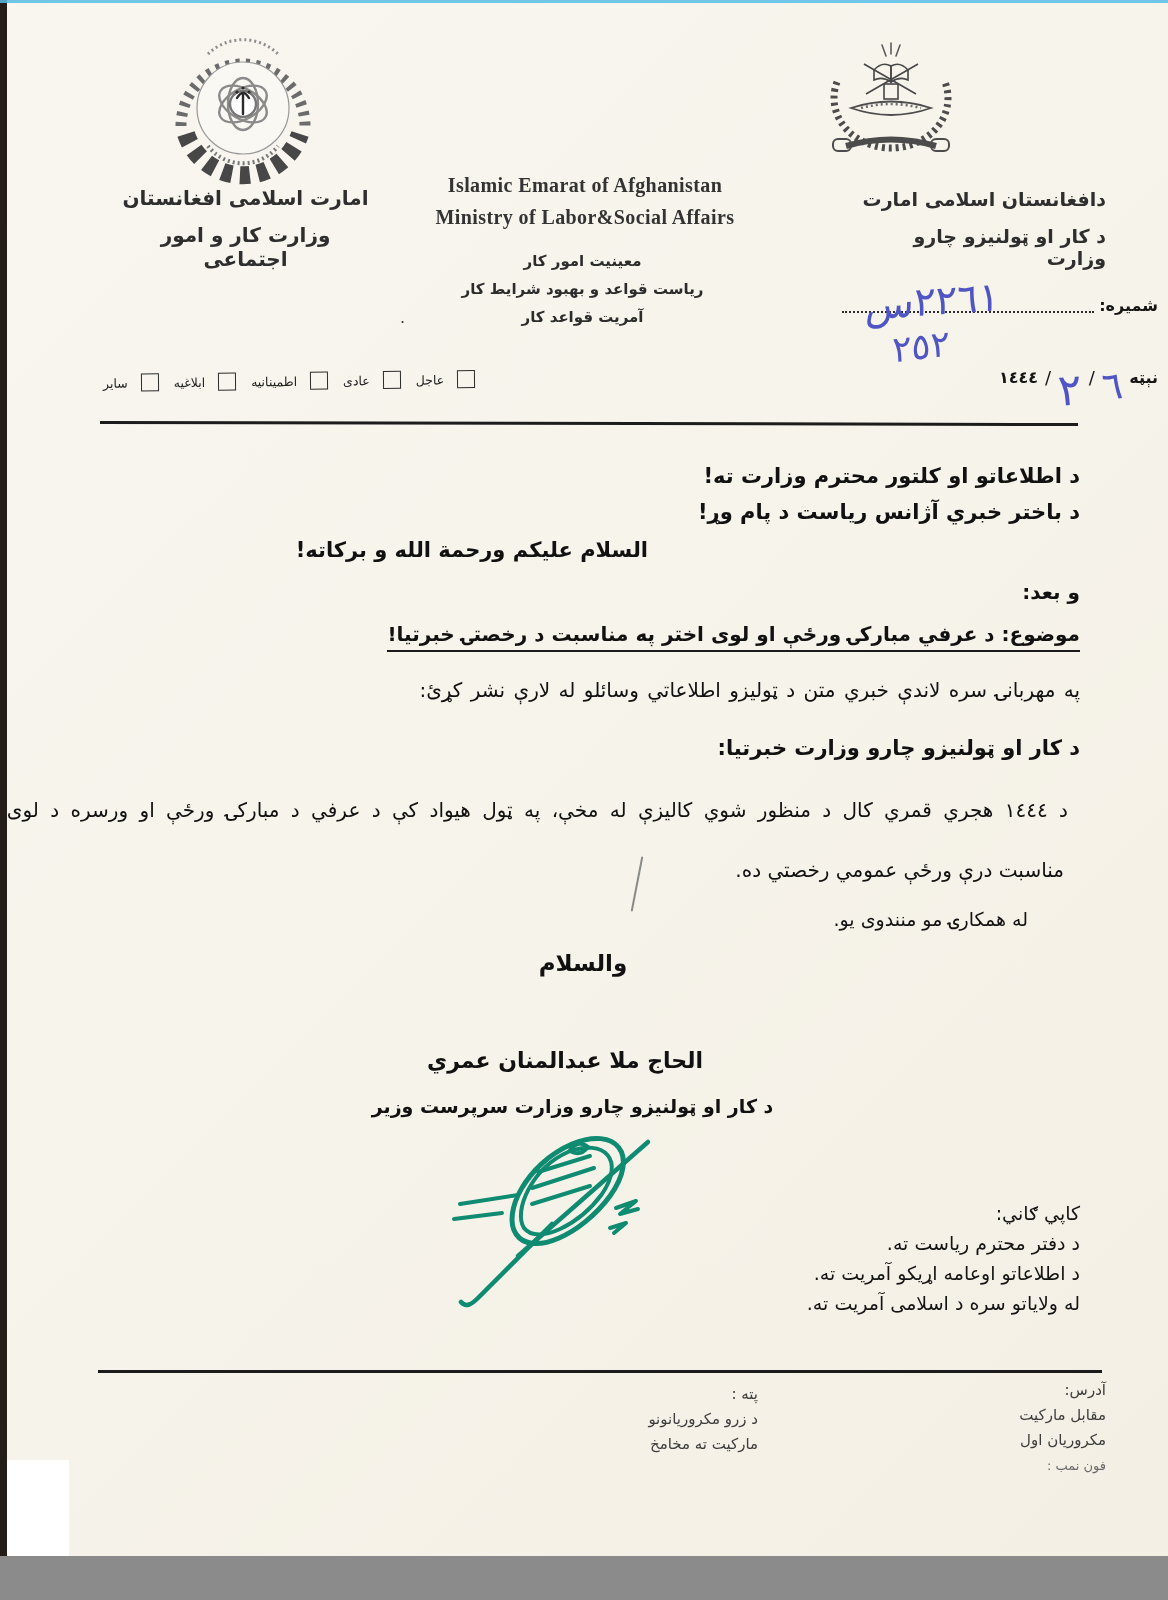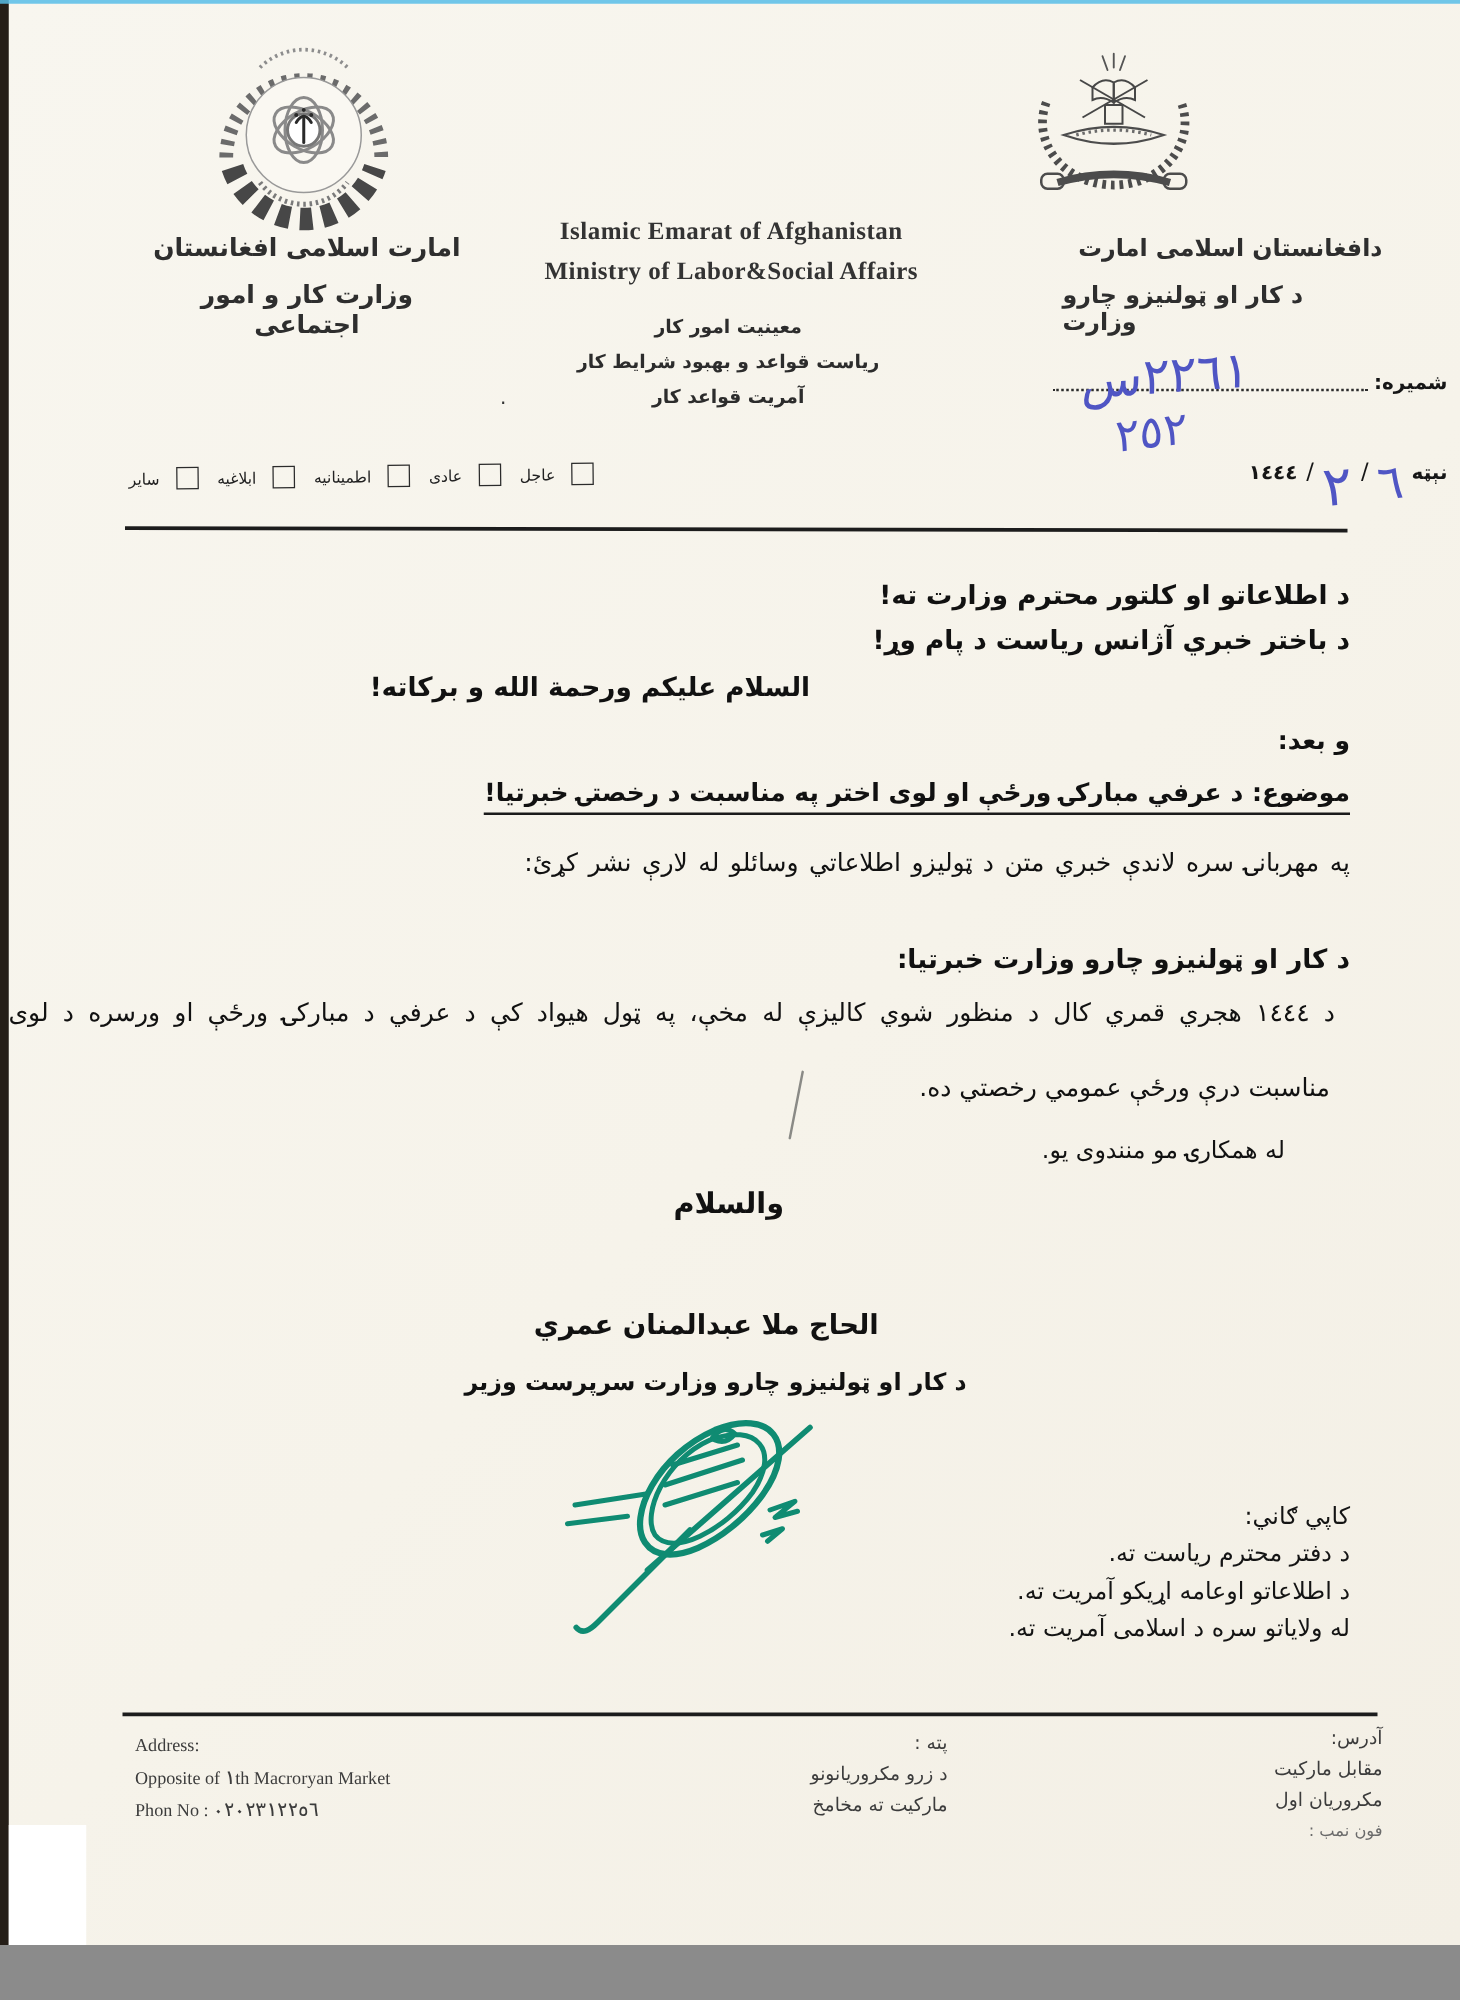--- a/index.html
+++ b/index.html
@@ -21,21 +21,21 @@
   
   .hdr-left-l1{left:118px;top:186px;width:255px;text-align:center;font-size:20px;font-weight:600;color:#2e2e2e;}
   .hdr-left-l2{left:118px;top:223px;width:255px;text-align:center;font-size:20px;font-weight:600;color:#2e2e2e;}
   .hdr-en{left:415px;top:174px;width:340px;text-align:center;font-family:"Liberation Serif","DejaVu Serif",serif;font-size:20px;font-weight:700;color:#333;letter-spacing:.4px;}
   .hdr-en2{top:206px;}
   .hdr-dept{left:430px;top:252px;width:305px;text-align:center;font-size:15px;font-weight:700;color:#2c2c2c;}
   .hdr-dept2{top:280px;}
   .hdr-dept3{top:308px;}
   .hdr-dot{left:400px;top:308px;font-size:16px;color:#333;}
   .hdr-right-l1{left:850px;top:188px;width:256px;text-align:right;font-size:19px;font-weight:600;color:#2e2e2e;}
-  .hdr-right-l2{left:850px;top:225px;width:256px;text-align:left;font-size:19px;font-weight:600;color:#2e2e2e;}
+  .hdr-right-l2{left:850px;top:225px;width:256px;text-align:right;font-size:19px;font-weight:600;color:#2e2e2e;}
 
   
   .serial-row{top:296px;right:10px;display:flex;align-items:center;direction:rtl;font-size:16px;font-weight:700;color:#161616;}
   .dotline{display:inline-block;width:252px;height:13px;border-bottom:2px dotted #2b2b2b;margin:0 5px;}
   .ink{color:#4f55c4;font-weight:400;}
   .serial-hand{right:168px;top:278px;font-size:40px;transform:rotate(-4deg) skewX(-6deg);letter-spacing:2px;}
   .extra-hand{right:218px;top:326px;font-size:36px;transform:rotate(-7deg) skewX(-5deg);}
   .date-row{top:352px;right:10px;display:flex;align-items:center;direction:rtl;gap:7px;font-size:16px;font-weight:700;color:#161616;}
   .date-day{font-size:38px;transform:translateY(8px) rotate(-6deg);}
   .date-month{font-size:44px;transform:translateY(12px) rotate(-4deg);}
@@ -52,21 +52,21 @@
   .rule-footer{top:1370px;left:98px;width:1004px;}
 
   
   .line{position:absolute;direction:rtl;white-space:nowrap;color:#111;}
   .b-to1{top:464px;right:88px;font-size:21px;font-weight:700;}
   .b-to2{top:500px;right:88px;font-size:21px;font-weight:700;}
   .b-sal{top:538px;right:520px;font-size:21px;font-weight:700;}
   .b-aft{top:580px;right:88px;font-size:20px;font-weight:700;}
   .b-sub{top:622px;right:88px;font-size:20px;font-weight:700;border-bottom:2px solid #1b1b1b;padding-bottom:4px;}
   .b-req{top:678px;right:88px;font-size:20px;font-weight:500;word-spacing:2px;}
-  .b-ann{top:736px;right:88px;font-size:21px;font-weight:700;margin-top:19px;}
+  .b-ann{top:736px;right:88px;font-size:21px;font-weight:700;}
   .b-p1{top:798px;right:100px;font-size:20px;font-weight:500;word-spacing:5px;}
   .b-p2{top:858px;right:104px;font-size:20px;font-weight:500;}
   .b-thx{top:908px;right:140px;font-size:19px;font-weight:500;}
   .b-cls{top:950px;left:498px;width:170px;text-align:center;font-size:23px;font-weight:700;}
 
   .sig-name{top:1048px;left:400px;width:330px;text-align:center;font-size:22px;font-weight:700;}
   .sig-title{top:1095px;left:350px;width:445px;text-align:center;font-size:19px;font-weight:700;}
   .sig-svg{position:absolute;left:420px;top:1112px;}
 
   .copies{top:1198px;right:88px;text-align:right;font-size:19px;font-weight:500;line-height:30px;color:#141414;}
@@ -218,28 +218,20 @@
 
   <div class="abs rtl copies">
     <div>کاپي ګاني:</div>
     <div>د دفتر محترم ریاست ته.</div>
     <div>د اطلاعاتو اوعامه اړیکو آمریت ته.</div>
     <div>له ولایاتو سره د اسلامی آمریت ته.</div>
   </div>
 
   <div class="rule rule-footer"></div>
 
-  <div class="abs ft-en">
-    <div>Address:</div>
-    <div>Opposite of ١th Macroryan Market</div>
-    <div>
-      <span>Phon No :</span>
-      <span class="digits">٠٢٠٢٣١٢٢٥٦</span>
-    </div>
-  </div>
 
   <div class="abs ft-ps">
     <div>پته :</div>
     <div>د زرو مکروریانونو</div>
     <div>مارکیت ته مخامخ</div>
   </div>
 
   <div class="abs ft-da">
     <div>آدرس:</div>
     <div>مقابل مارکیت</div>

